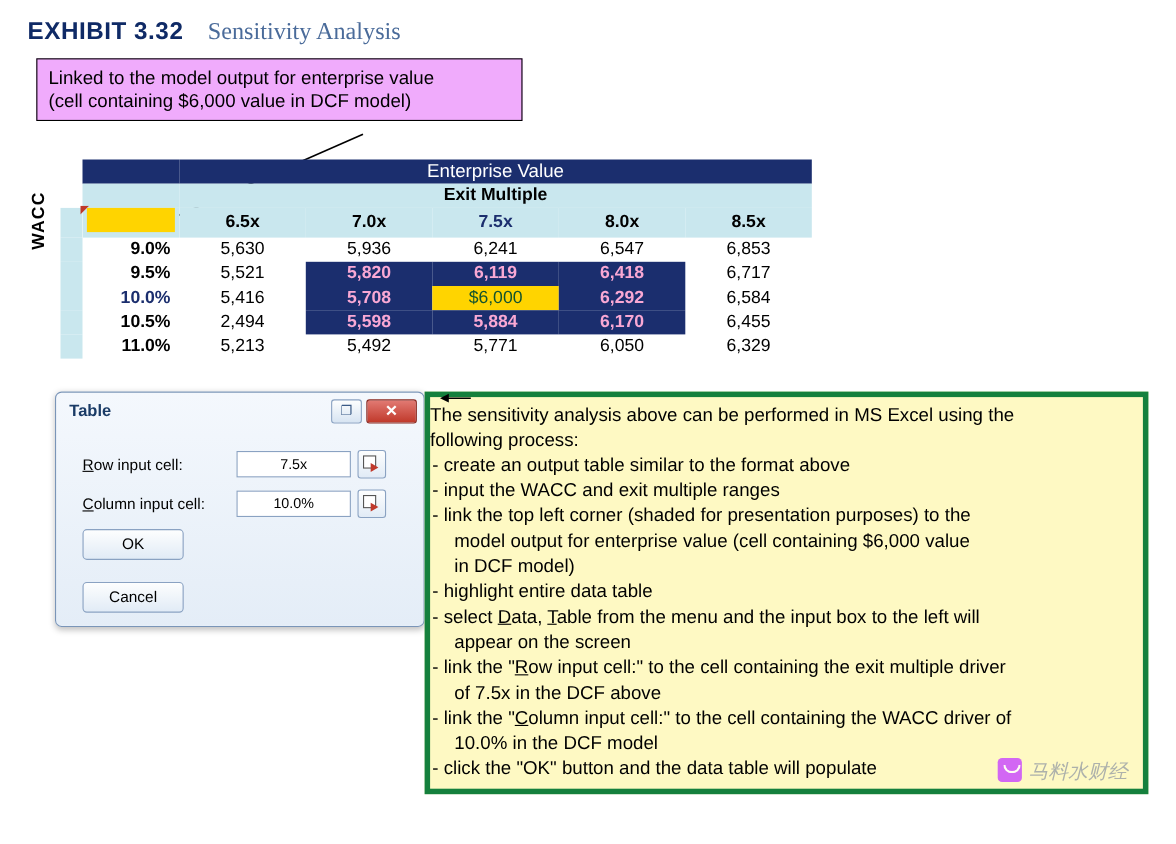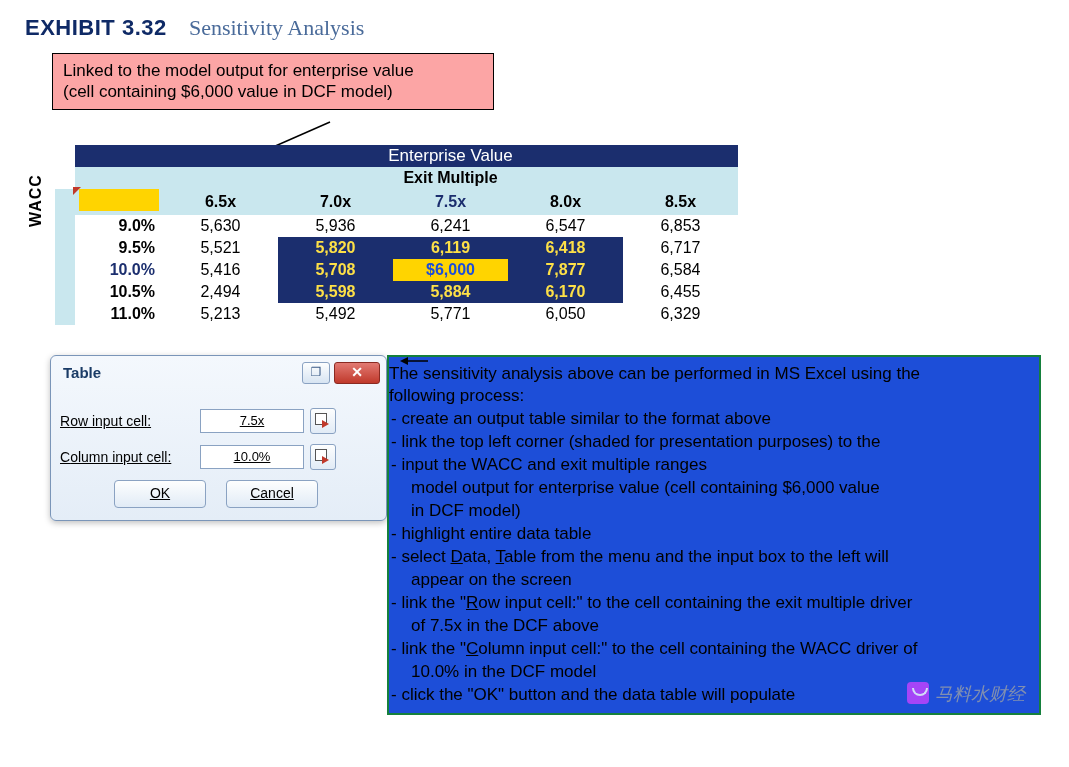--- a/index.html
+++ b/index.html
@@ -21,26 +21,26 @@
     letter-spacing: 0.5px;
   }
   .exhibit-title {
     font-family: Georgia, "Times New Roman", serif;
     font-size: 22px;
     color: #4a6b9a;
     margin-left: 18px;
   }
   .callout1 {
     border: 1px solid #000;
-    background: #fca5a5;
+    background: #f0abfc;
     padding: 6px 10px;
     width: 420px;
     font-size: 17px;
     line-height: 1.25;
-    margin-left: 27px;
+    margin-left: 8px;
     margin-bottom: 0;
     position: relative;
   }
   .arrow-svg {
     position: absolute;
     left: 30px;
     top: 110px;
     pointer-events: none;
   }
   .table-wrap {
@@ -71,22 +71,22 @@
   .ev-title { color: #fff; font-weight: normal; font-size: 17px; }
   .ltblue { background: #c9e7ee; }
   .exit-label { font-weight: bold; font-size: 16px; }
   .col { width: 115px; display: inline-block; }
   .rowhdr {
     width: 80px; display:inline-block; text-align: right; padding-right: 8px;
     font-weight: bold;
   }
   .topleft { background: #ffd400; width:80px; display:inline-block; height:22px; }
   .mult { font-weight: bold; }
-  .navycell { background: #1b2e6e; color: #fde047; font-weight: bold; }
-  .gold { background: #ffd400; color:#1d4ed8; font-weight: bold; }
+  .navycell { background: #1b2e6e; color: #f9a8d4; font-weight: bold; }
+  .gold { background: #ffd400; color:#14532d; font-weight: normal; }
   .wacc-blue { color: #1b2e6e; }
   .bottom-row {
     display: flex;
     align-items: flex-start;
     margin-top: 30px;
     margin-left: 25px;
     position: relative;
   }
   
   .dialog {
@@ -113,21 +113,21 @@
     font-size:12px; text-align:center; line-height:18px;
     color:#3a5a86;
   }
   .dlg-close {
     width: 44px; height: 20px;
     background: linear-gradient(#e27a73,#c0392b);
     border:1px solid #8a2a22; border-radius:3px;
     color:#fff; text-align:center; line-height:18px;
     font-weight:bold;
   }
-  .dlg-body { padding: 4px 14px 0 9px; text-decoration: underline; }
+  .dlg-body { padding: 4px 14px 0 24px; }
   .dlg-row { display:flex; align-items:center; margin: 10px 0; }
   .dlg-label { width: 140px; }
   .dlg-input {
     width: 90px; height: 22px;
     border: 1px solid #8aa2c2;
     background: #fff;
     font-size: 13px;
     padding: 0 6px;
     text-align: center;
   }
@@ -142,33 +142,33 @@
   .refbtn::before{
     content:""; position:absolute; left:4px; top:4px;
     width:10px; height:10px; border:1px solid #555; background:#fff;
   }
   .refbtn::after{
     content:""; position:absolute; left:11px; top:11px;
     width:0; height:0; border-left:7px solid #c0392b;
     border-top:4px solid transparent; border-bottom:4px solid transparent;
   }
   .dlg-actions {
-    display:flex; justify-content:center; gap:20px; margin-top:0;
+    display:flex; justify-content:center; gap:20px; margin-top:0;flex-direction:column;
   }
   .dlg-action {
     width: 90px; height: 26px;
     border:1px solid #8aa2c2; border-radius:4px;
     background: linear-gradient(#fdfefe,#e1ebf6);
     text-align:center; line-height:24px;
     font-size: 14px;
   }
   
   .instr {
-    border: 2px solid #15803d;
-    background: #1d4ed8;
+    border: 5px solid #15803d;
+    background: #fef9c3;
     padding: 6px 10px 6px 0;
     width: 640px;
     font-size: 17px;
     line-height: 1.35;
   }
   .instr .item { padding-left: 12px; text-indent: -10px; }
   .instr .sub  { padding-left: 22px; }
   .u { text-decoration: underline; }
   .watermark {
     position:absolute; right:44px; bottom:24px;
@@ -255,21 +255,21 @@
       <td class="navycell"><span class="col">6,119</span></td>
       <td class="navycell"><span class="col">6,418</span></td>
       <td><span class="col">6,717</span></td>
     </tr>
     <tr>
       <td class="ltblue"></td>
       <td><span class="rowhdr wacc-blue">10.0%</span></td>
       <td><span class="col">5,416</span></td>
       <td class="navycell"><span class="col">5,708</span></td>
       <td class="gold"><span class="col">$6,000</span></td>
-      <td class="navycell"><span class="col">7,877</span></td>
+      <td class="navycell"><span class="col">6,292</span></td>
       <td><span class="col">6,584</span></td>
     </tr>
     <tr>
       <td class="ltblue"></td>
       <td><span class="rowhdr">10.5%</span></td>
       <td><span class="col">2,494</span></td>
       <td class="navycell"><span class="col">5,598</span></td>
       <td class="navycell"><span class="col">5,884</span></td>
       <td class="navycell"><span class="col">6,170</span></td>
       <td><span class="col">6,455</span></td>
@@ -317,22 +317,22 @@
         <span class="dlg-action">OK</span>
         <span class="dlg-action">Cancel</span>
       </div>
     </div>
   </div>
 
   <div class="instr">
     <div>The sensitivity analysis above can be performed in MS Excel using the</div>
     <div>following process:</div>
     <div class="item">- create an output table similar to the format above</div>
+    <div class="item">- input the WACC and exit multiple ranges</div>
     <div class="item">- link the top left corner (shaded for presentation purposes) to the</div>
-    <div class="item">- input the WACC and exit multiple ranges</div>
     <div class="sub">  model output for enterprise value (cell containing $6,000 value</div>
     <div class="sub">  in DCF model)</div>
     <div class="item">- highlight entire data table</div>
     <div class="item">- select <span class="u">D</span>ata, <span class="u">T</span>able from the menu and the input box to the left will</div>
     <div class="sub">  appear on the screen</div>
     <div class="item">- link the "<span class="u">R</span>ow input cell:" to the cell containing the exit multiple driver</div>
     <div class="sub">  of 7.5x in the DCF above</div>
     <div class="item">- link the "<span class="u">C</span>olumn input cell:" to the cell containing the WACC driver of</div>
     <div class="sub">  10.0% in the DCF model</div>
     <div class="item">- click the "OK" button and the data table will populate</div>

